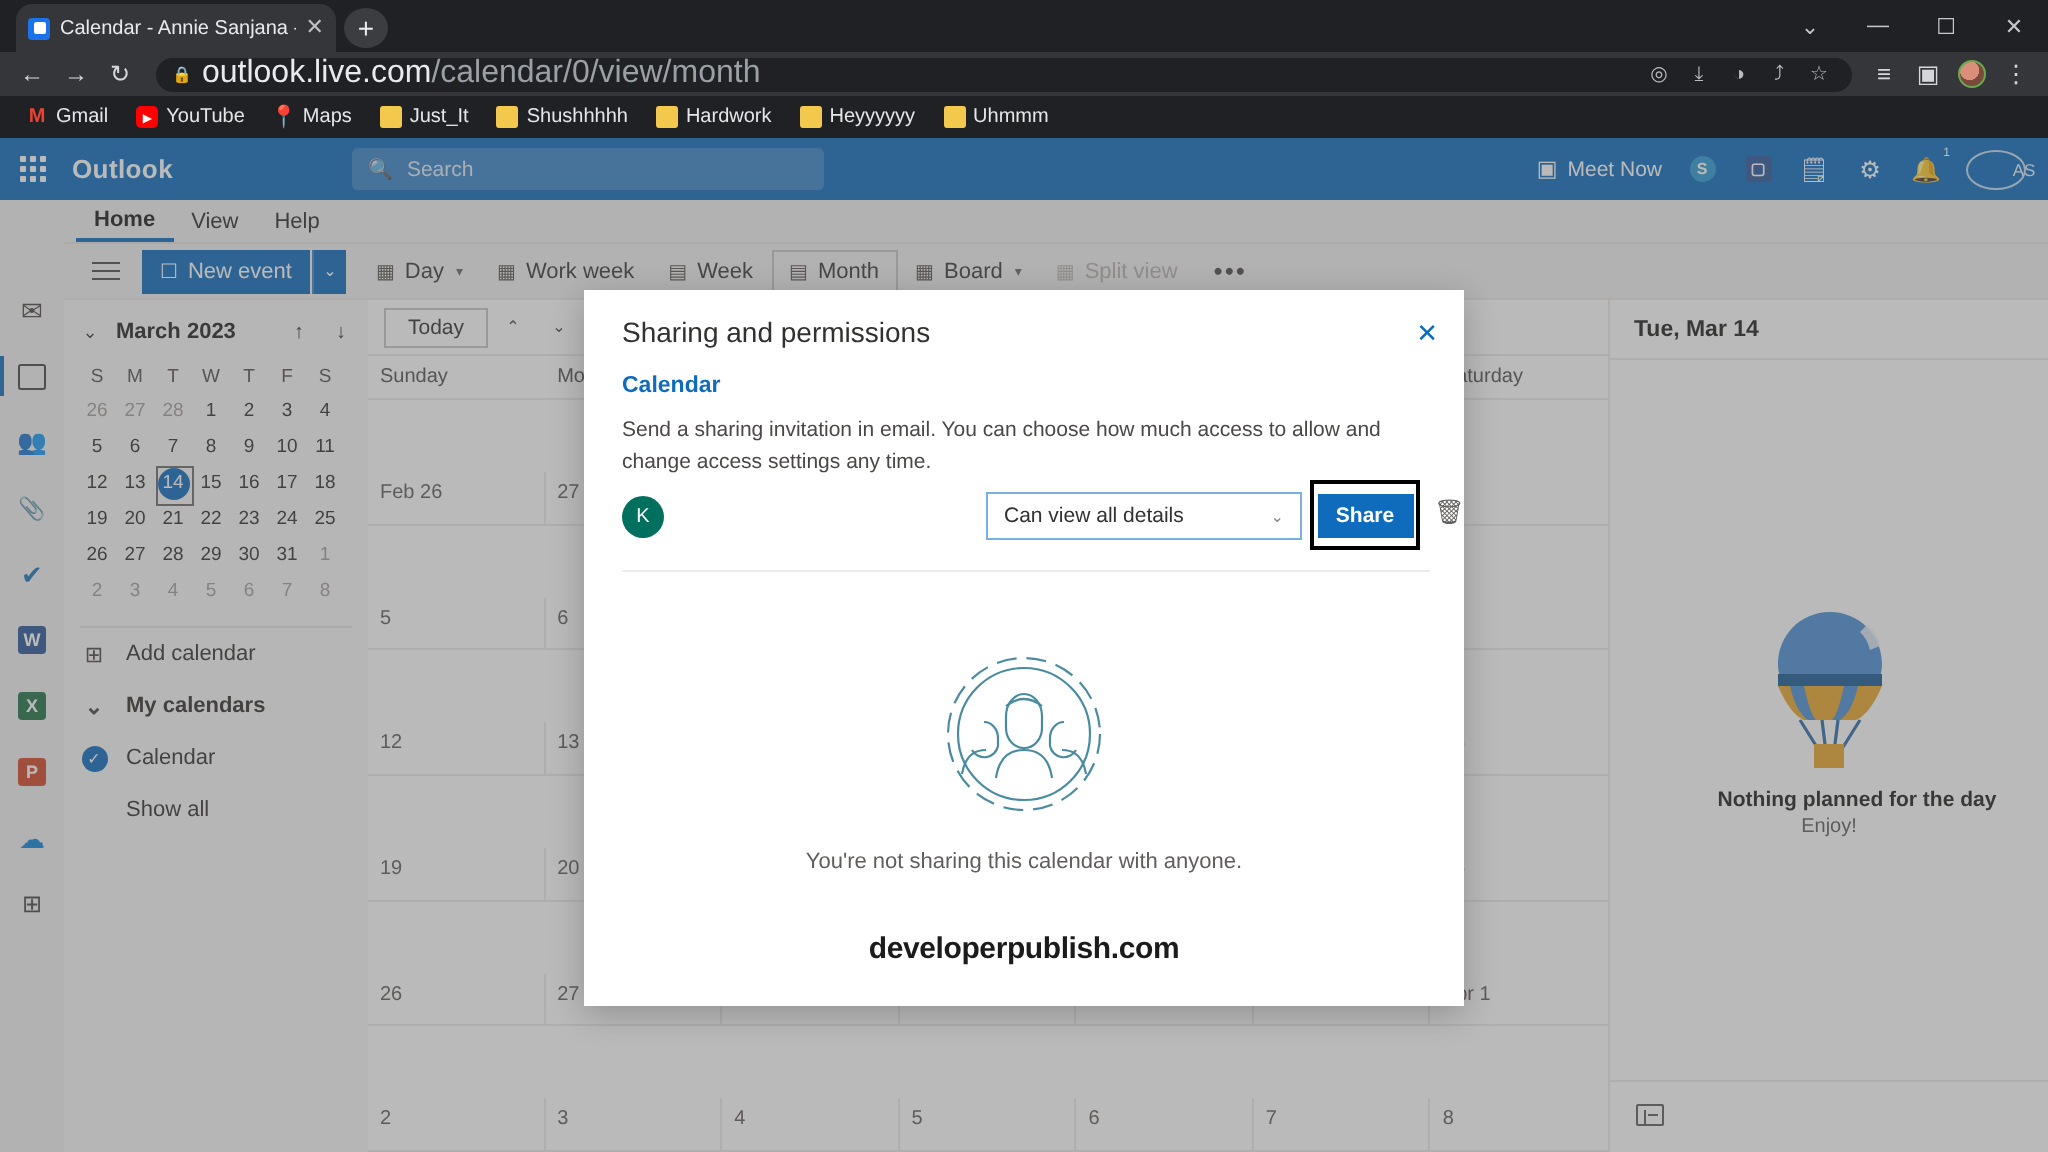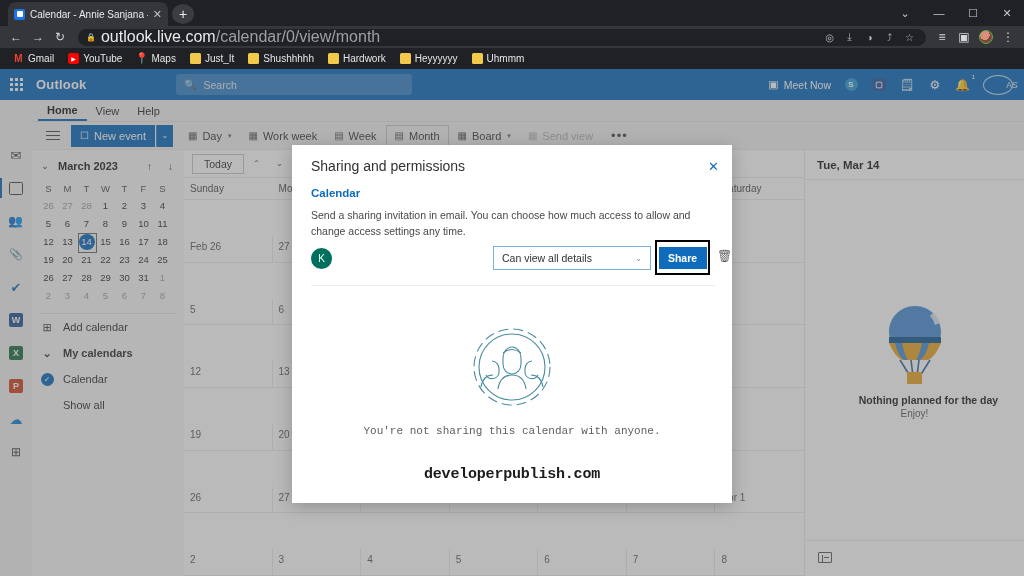--- a/index.html
+++ b/index.html
@@ -263,21 +263,21 @@
     position: absolute; left: 344px; top: -5px; width: 55px; height: 35px;
     border: 2.5px solid #000000; background: #fff;
     display: flex; align-items: center; justify-content: center;
   }
   .share-btn {
     width: 48px; height: 22px; background: #0f6cbd; color: #fff; font-size: 10.5px; font-weight: bold;
     display: flex; align-items: center; justify-content: center;
   }
   .trash-btn { position: absolute; left: 406px; top: 4px; font-size: 12px; color: #605e5c; }
   .modal-hr { position: absolute; left: 19px; top: 140px; width: 404px; height: 1px; background: #edebe9; }
-  .empty-wrap { position: absolute; left: 0; top: 178px; width: 440px; display: flex; flex-direction: column; align-items: center; font-family: Liberation Mono, monospace; }
+  .empty-wrap { position: absolute; left: 0; top: 178px; width: 440px; display: flex; flex-direction: column; align-items: center; }
   .empty-text { font-size: 11px; color: #605e5c; margin-top: 14px; }
   .watermark { font-size: 15px; font-weight: bold; color: #1b1b1b; margin-top: 29px; letter-spacing: -0.2px; }
 </style>
 </head>
 <body>
 
 <div id="root">
 
   <div class="browser-tabstrip">
     <div class="tab">
@@ -439,21 +439,21 @@
         <span class="cg">▤</span>
         <span>Month</span>
       </div>
       <div class="cmd-item">
         <span class="cg">▦</span>
         <span>Board</span>
         <span class="caret-sm">▾</span>
       </div>
       <div class="cmd-item faded">
         <span class="cg">▦</span>
-        <span>Send view</span>
+        <span>Split view</span>
       </div>
       <div class="cmd-more">•••</div>
     </div>
 
     <div class="rail">
       <div class="rail-ic">✉</div>
       <div class="rail-ic sel">
           <span class="rail-box"></span>
         </div>
       <div class="rail-ic" style="font-size:12px">👥</div>

